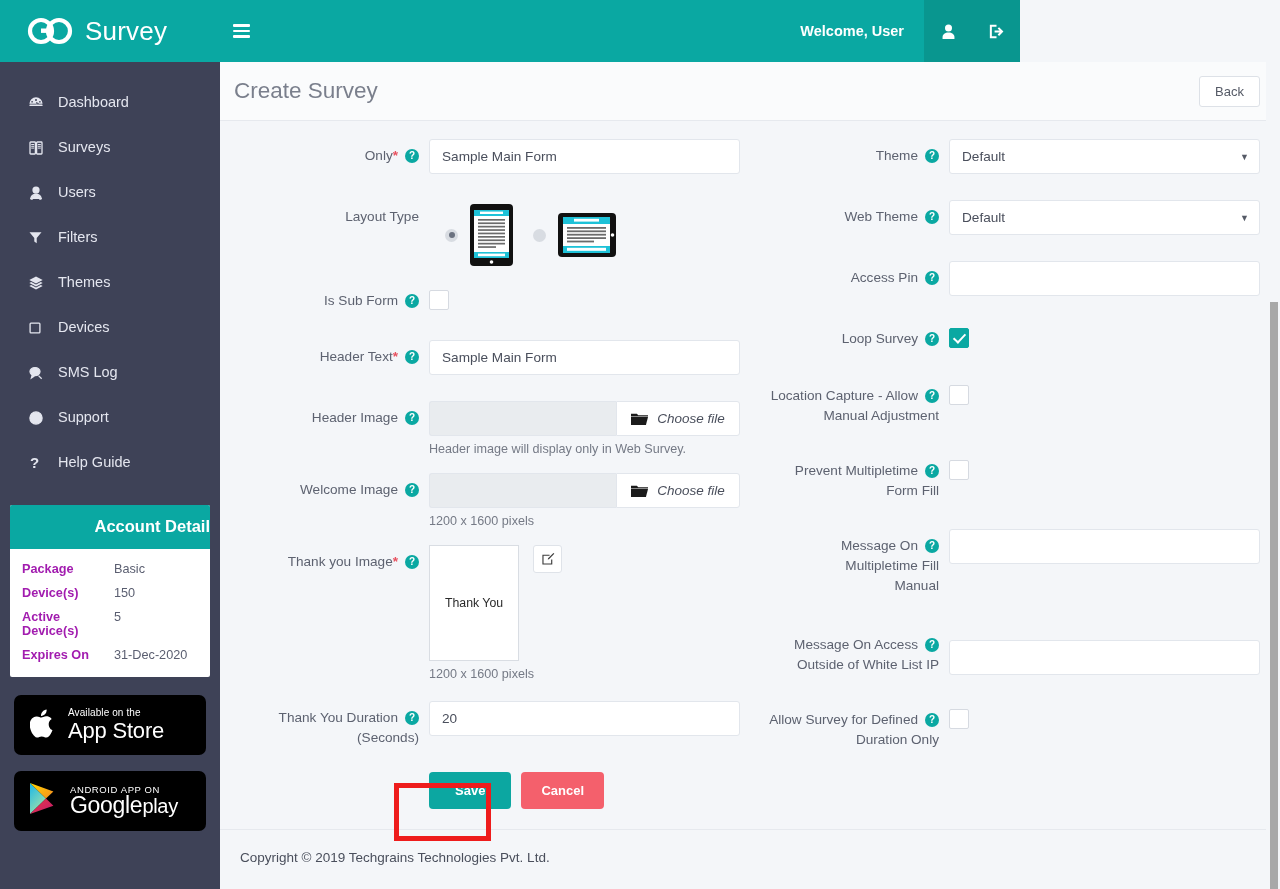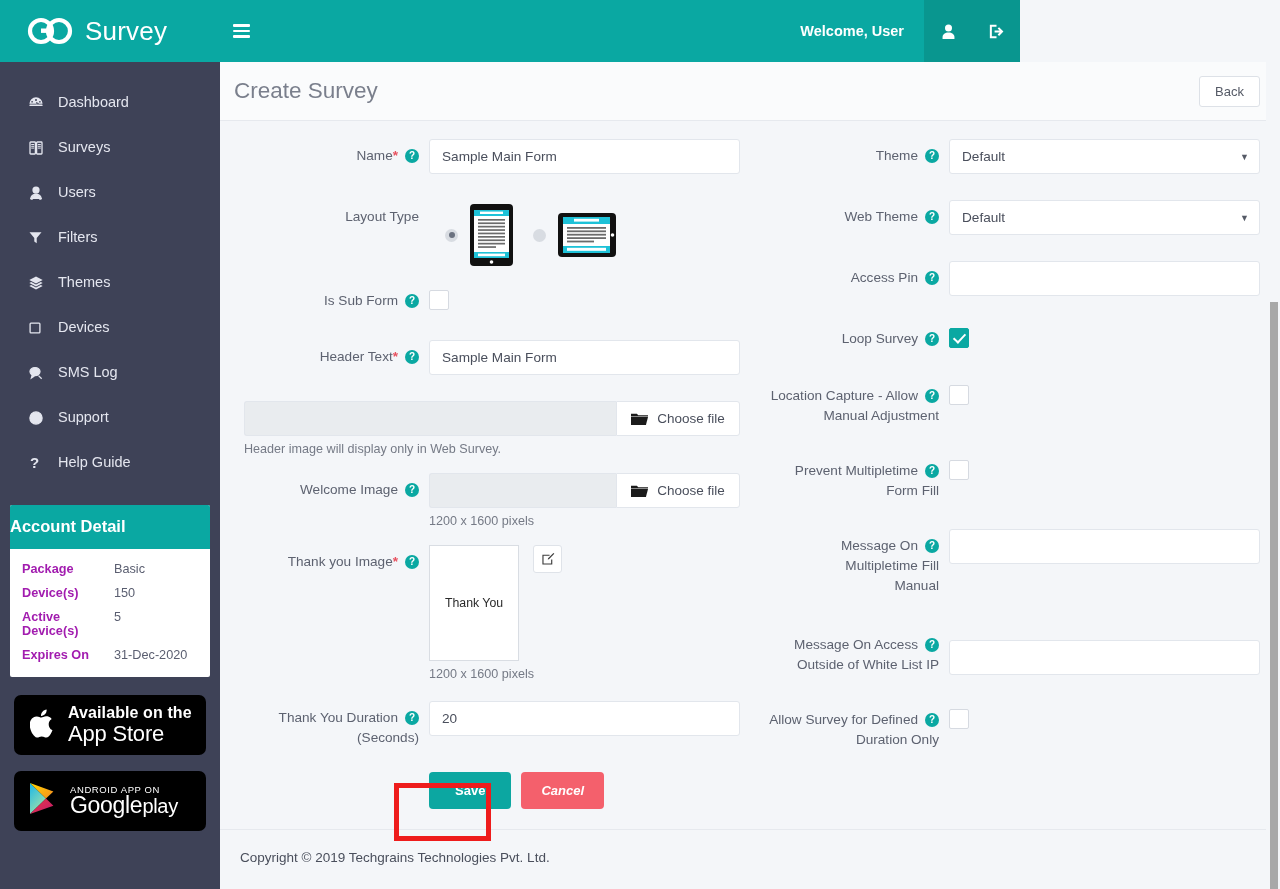--- a/index.html
+++ b/index.html
@@ -52,36 +52,36 @@
     width: 30px; display: flex; align-items: center; justify-content: flex-start;
     color: #e4e6ef;
   }
   .nav-ico svg { display: block; fill: currentColor; }
   .nav-label { line-height: 1; }
   
   .acct-card {
     margin: 20px 10px 0 10px; background: #fff; border-radius: 2px; overflow: hidden;
   }
   .acct-head {
-    background: #0aa8a2; color: #fff; text-align: left; font-size: 16.5px;
+    background: #0aa8a2; color: #fff; text-align: right; font-size: 16.5px;
     font-weight: bold; padding: 12px 0 13px 0;
   }
   .acct-body { padding: 8px 12px 10px 12px; }
   .acct-row { display: flex; font-size: 12.7px; color: #55596b; padding: 5px 0; }
   .acct-k { width: 92px; font-weight: bold; color: #a21caf; }
   .acct-v { color: #5a5e70; }
   
   .badges { padding: 18px 14px 0 14px; }
   .badge {
     width: 192px; height: 60px; background: #000; border-radius: 7px;
     display: flex; align-items: center; margin-bottom: 16px; overflow: hidden;
   }
   .badge-apple { padding-left: 16px; }
   .badge-apple .b-txt { margin-left: 11px; color: #fff; line-height: 1.05; }
-  .badge-apple .b-t1 { font-size: 16px; font-weight: 700; letter-spacing: .1px;}
+  .badge-apple .b-t1 { font-size: 10px; font-weight: 400; letter-spacing: .1px;}
   .badge-apple .b-t2 { font-size: 22px; font-weight: 400; letter-spacing: -.2px;}
   .badge-google { padding-left: 14px; }
   .badge-google .b-txt { margin-left: 10px; color: #fff; line-height: 1.0; }
   .badge-google .b-t1 { font-size: 9.5px; letter-spacing: .6px; font-weight: 400; }
   .badge-google .b-t2 { font-size: 23px; font-weight: 400; letter-spacing: -.3px; }
   .badge-google .b-t2 .plp { font-size: 20px; }
   
   #content {
     position: absolute; top: 62px; left: 220px; width: 1060px; height: 827px;
     background: #f4f6f9;
@@ -149,21 +149,21 @@
     width: 13px; height: 13px; border-radius: 50%; background: #d8dce2;
     display: inline-block; position: relative; cursor: pointer; flex-shrink: 0;
   }
   .radio.sel::after {
     content: ""; position: absolute; left: 3.5px; top: 3.5px; width: 6px; height: 6px;
     border-radius: 50%; background: #6b7280;
   }
   .dev-ico { margin: 0 10px 0 12px; }
   .dev-ico svg { display: block; }
   
-  .file-row { display: flex; width: 100%; }
+  .file-row { display: flex; width: 100%; font-style: italic; }
   .file-fake {
     flex: 1; height: 35px; background: #e9ecef; border: 1px solid #e2e6ec;
     border-right: none; border-radius: 3px 0 0 3px;
   }
   .file-btn {
     width: 124px; height: 35px; background: #fff; border: 1px solid #e2e6ec;
     border-radius: 0 3px 3px 0; display: flex; align-items: center;
     justify-content: center; font-size: 13.5px; color: #4a4f5c; cursor: pointer;
     gap: 9px;
   }
@@ -185,21 +185,20 @@
   .actions { display: flex; gap: 10px; padding-left: 195px; margin-top: 24px; }
   .btn-save {
     background: #0ca7a1; color: #fff; border: none; border-radius: 4px;
     font-size: 13px; font-weight: bold; padding: 11px 26px; cursor: pointer;
     font-family: "Liberation Sans", sans-serif;
   }
   .btn-cancel {
     background: #f4606c; color: #fff; border: none; border-radius: 4px;
     font-size: 13px; font-weight: bold; padding: 11px 20px; cursor: pointer;
     font-family: "Liberation Sans", sans-serif;
-    font-style: italic;
   }
   
   #annot {
     position: absolute; left: 394px; top: 783px; width: 97px; height: 58px;
     border: 5px solid #ee1c1c; pointer-events: none; z-index: 15;
   }
   .footer {
     position: absolute; left: 220px; bottom: 0; width: 1060px; height: 60px;
     border-top: 1px solid #e6e9ee; background: #f4f6f9;
     font-size: 13.5px; color: #4a4f5c; padding: 20px 0 0 20px;
@@ -417,21 +416,21 @@
     <div class="sp"></div>
     <button class="back-btn">Back</button>
   </div>
 
   <div class="form-area">
 
     <div class="col col-left">
 
       <div class="frow" style="margin-bottom:20px;">
         <div class="lbl">
-          <span>Name</span><span class="req">*</span><span class="qmark">?</span>
+          <span>Only</span><span class="req">*</span><span class="qmark">?</span>
         </div>
         <div class="fld">
           <input class="inp" type="text" value="Sample Main Form" style="">
         </div>
       </div>
 
       <div class="frow" style="margin-bottom:12px;gap:16px;">
         <div class="lbl">Layout Type</div>
         <div class="fld">
           <div class="layout-row">
@@ -493,20 +492,23 @@
       <div class="frow" style="margin-bottom:20px;">
         <div class="lbl">
           <span>Header Text</span><span class="req">*</span><span class="qmark">?</span>
         </div>
         <div class="fld">
           <input class="inp" type="text" value="Sample Main Form" style="">
         </div>
       </div>
 
       <div class="frow" style="margin-bottom:11px;">
+        <div class="lbl">
+          <span>Header Image</span><span class="qmark">?</span>
+        </div>
         <div class="fld">
           <div class="file-row">
             <div class="file-fake"></div>
             <div class="file-btn">
               <span>
                 <svg width="17" height="14" viewBox="0 0 18 14">
                     <path d="M0 1.4h6.2l1.5 1.7H18v1.3H0z"></path>
                     <path d="M0 4.9h18l-2.2 8.4H0z"></path>
                   </svg>
               </span>

